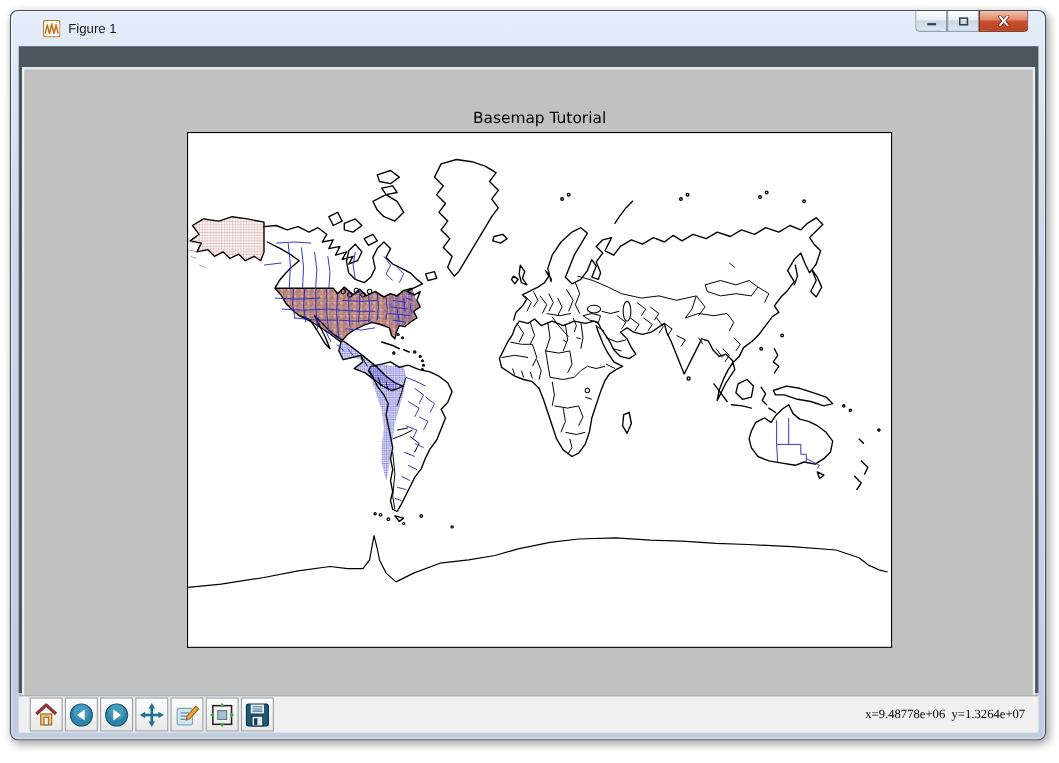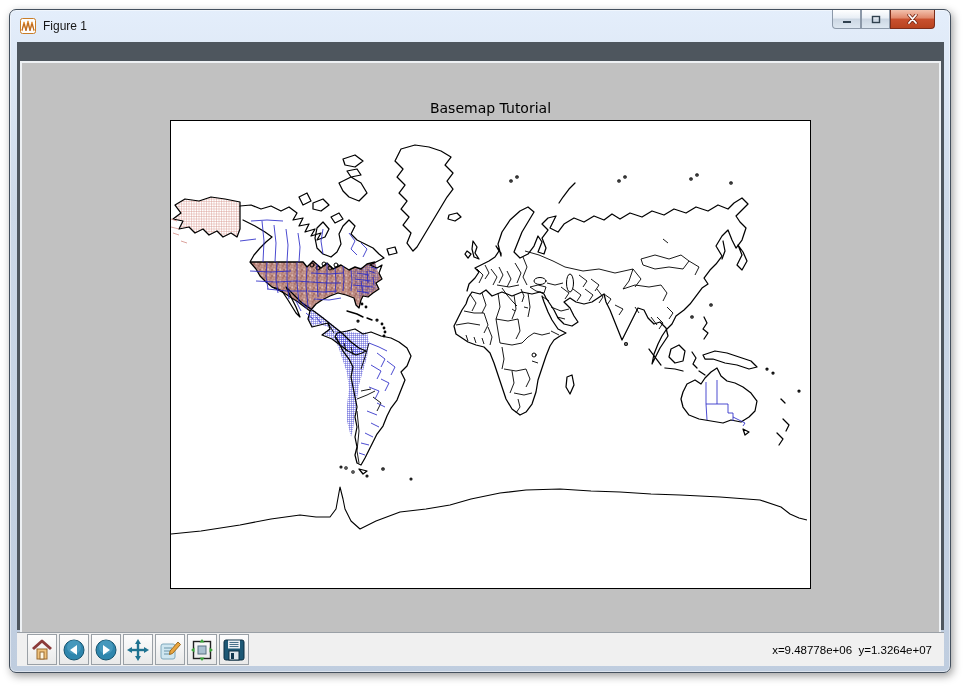--- a/index.html
+++ b/index.html
@@ -5,21 +5,21 @@
   html,body{margin:0;padding:0;background:#ffffff;}
   *{box-sizing:border-box;}
   .screen{position:relative;width:963px;height:694px;background:#ffffff;overflow:hidden;
           font-family:"Liberation Sans",sans-serif;}
   
   .window{position:absolute;left:9px;top:9px;width:942px;height:664px;border-radius:7px;
           background:linear-gradient(180deg,#e4eefb 0%,#cdd9e8 30%,#bfcddf 100%);
           border:1px solid #44505e;
           box-shadow:2px 3px 9px rgba(0,0,0,.38),0 0 0 1px rgba(255,255,255,.45) inset;}
   .titlebar{position:absolute;left:0;top:0;right:0;height:32px;display:flex;align-items:center;
-            padding-left:10px;border-radius:7px 7px 0 0;}
+            padding-left:29px;border-radius:7px 7px 0 0;}
   .title-icon{width:16px;height:16px;margin-right:7px;flex:0 0 auto;}
   .title-text{font-size:12px;color:#161616;}
   .win-controls{position:absolute;top:0;right:15px;display:flex;}
   .wbtn{width:29px;height:19px;border:1px solid #8c99a9;border-top:none;
         background:linear-gradient(180deg,#ffffff 0%,#e8eef5 45%,#ccd7e3 50%,#dde7f1 100%);
         display:flex;align-items:center;justify-content:center;cursor:default;}
   .wbtn.min{border-radius:0 0 0 4px;}
   .wbtn.close{width:45px;border-radius:0 0 4px 0;border-color:#7c2d1a;
         background:linear-gradient(180deg,#f3c2ae 0%,#e0876a 45%,#c9512f 50%,#b8431f 100%);}
   
@@ -30,21 +30,21 @@
   .fig-title{position:absolute;left:149px;top:37px;width:639px;text-align:center;
              font-family:"DejaVu Sans",sans-serif;font-size:14px;color:#000;}
   .axes{position:absolute;left:148px;top:57px;width:641px;height:469px;background:#ffffff;
         border:1px solid #000;}
   
   .toolbar{position:absolute;left:7px;top:622px;width:927px;height:34px;background:#f0f0f0;
            display:flex;align-items:center;padding-left:10px;border-top:1px solid #9aa0a6;}
   .tbtn{width:30px;height:31px;margin-right:2px;border:1px solid #9aa0a6;background:
         linear-gradient(180deg,#fdfdfd,#e9e9e9);display:flex;align-items:center;
         justify-content:center;padding:0;cursor:default;}
-  .coords{margin-left:auto;padding-right:12px;font-size:11.5px;color:#000;white-space:pre;}
+  .coords{margin-left:auto;padding-right:12px;font-size:11.5px;color:#000;white-space:pre;font-family:Liberation Serif, serif;}
 </style>
 </head>
 <body>
 
 <div class="screen">
   <div class="window">
 
     <div class="titlebar">
       <svg class="title-icon" viewBox="0 0 16 16">
         <rect x="0.5" y="0.5" width="15" height="15" rx="2" fill="#fdfdfd" stroke="#c87d28"></rect>

